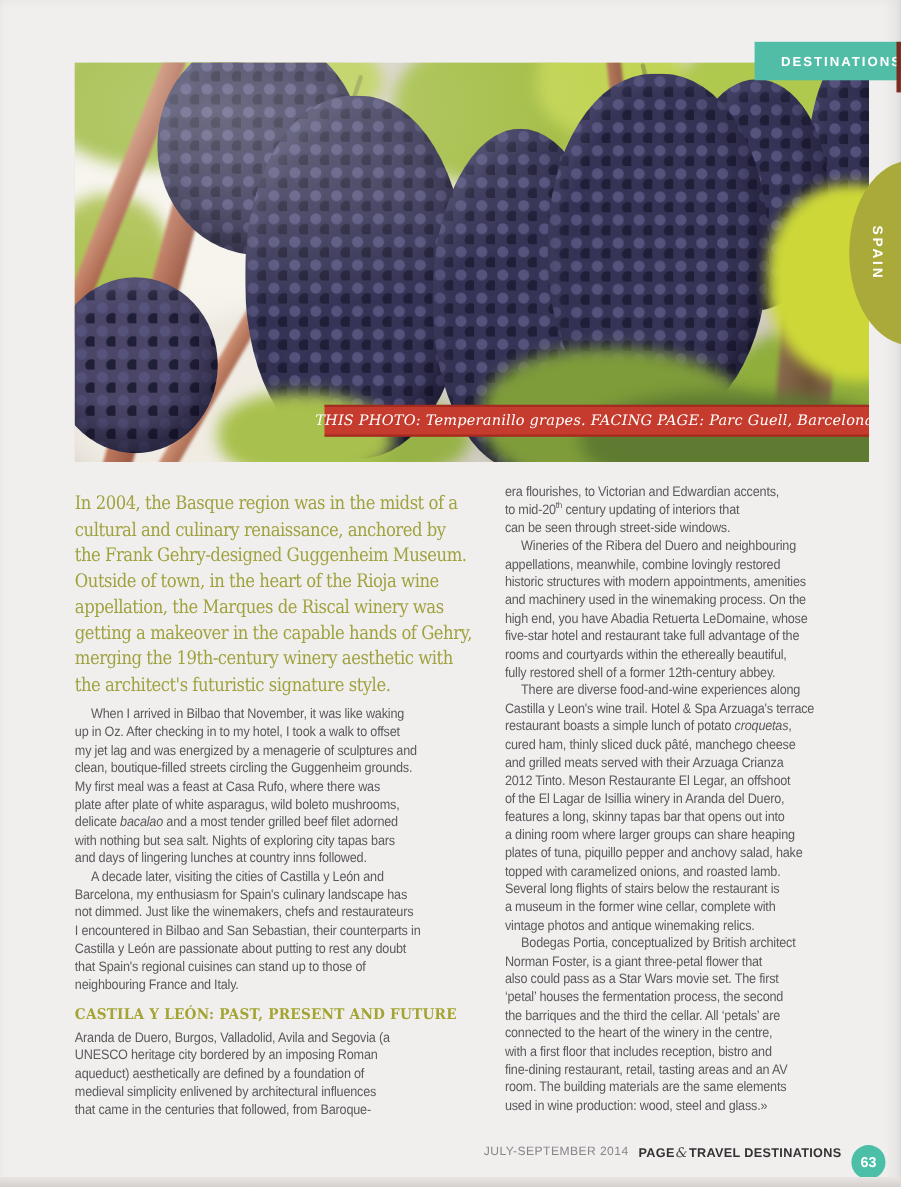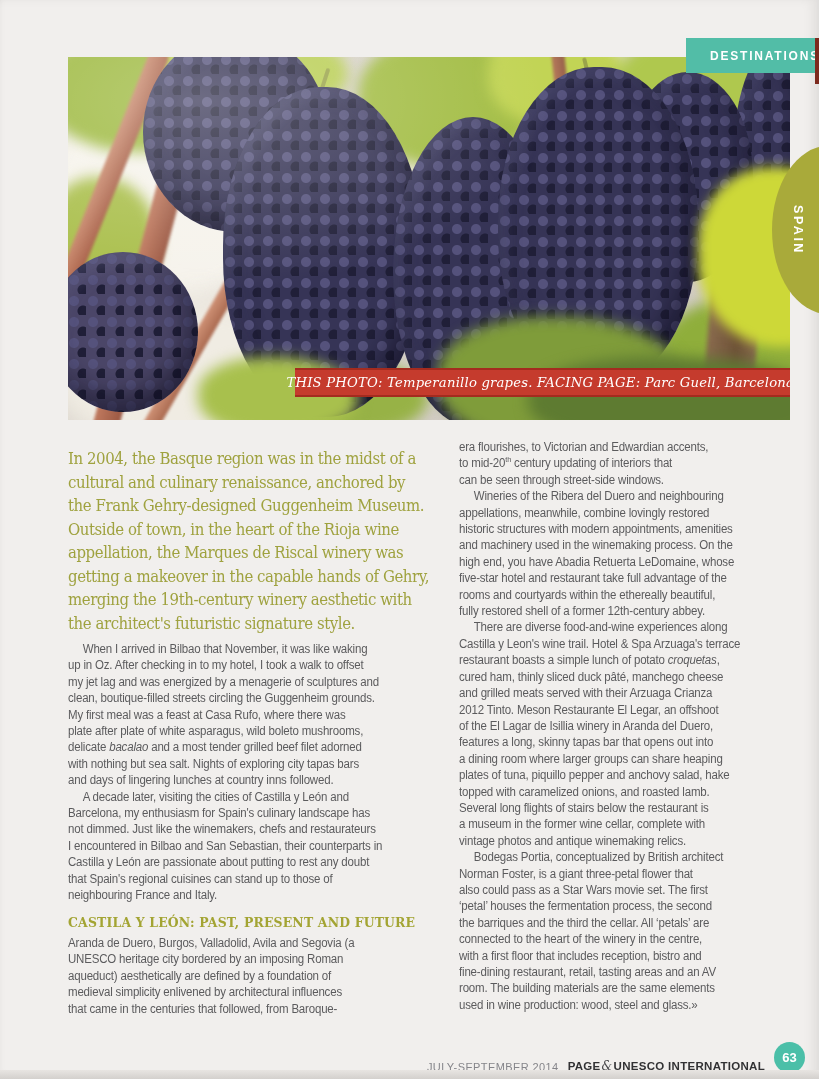--- a/index.html
+++ b/index.html
@@ -88,21 +88,21 @@
   .body-col{font-size:12.5px;line-height:16.4px;letter-spacing:-.2px;color:#5b5b5d;
      transform:scaleX(.92);transform-origin:0 0;}
   .left-body{position:absolute;left:68px;top:641px;width:420px;}
   .right-body{position:absolute;left:459px;top:439px;width:380px;}
   .section-heading{margin:10px 0 5px 0;font-family:"DejaVu Serif",serif;font-weight:bold;
      font-size:13.5px;letter-spacing:.2px;color:#a3a433;white-space:nowrap;}
   .body-col i{font-style:italic;}
   .body-col sup{font-size:8px;vertical-align:super;line-height:0;}
 
   
-  .footer{position:absolute;right:14px;top:1041px;height:32px;display:flex;align-items:flex-end;gap:9px;margin-left:44px;}
+  .footer{position:absolute;right:14px;top:1041px;height:32px;display:flex;align-items:flex-start;gap:9px;margin-left:44px;}
   .footer-issue{font-size:11px;color:#85858a;letter-spacing:.4px;}
   .footer-mag{font-size:11.5px;font-weight:bold;color:#323234;letter-spacing:.3px;}
   .footer-mag .amp{font-family:"DejaVu Serif",serif;font-style:italic;font-weight:normal;
      font-size:12px;margin:0 1px;color:#4a4a4c;}
   .page-badge{width:31px;height:31px;border-radius:50%;background:#4bbfa8;display:flex;
      align-items:center;justify-content:center;color:#fff;font-weight:bold;font-size:13px;}
 </style>
 </head>
 <body>
 
@@ -228,20 +228,20 @@
 the barriques and the third the cellar. All ‘petals’ are
 connected to the heart of the winery in the centre,
 with a first floor that includes reception, bistro and
 fine-dining restaurant, retail, tasting areas and an AV
 room. The building materials are the same elements
 used in wine production: wood, steel and glass.»</p>
     </div>
 
   <div class="footer">
     <span class="footer-issue">JULY-SEPTEMBER 2014</span>
-    <span class="footer-mag"><span>PAGE</span><span class="amp">&amp;</span><span>UNESCO INTERNATIONAL</span></span>
+    <span class="footer-mag"><span>PAGE</span><span class="amp">&amp;</span><span>TRAVEL DESTINATIONS</span></span>
     <div class="page-badge">
       <span>63</span>
     </div>
   </div>
 
   <div class="scan-bottom"></div>
 </div>
 
 </body></html>

